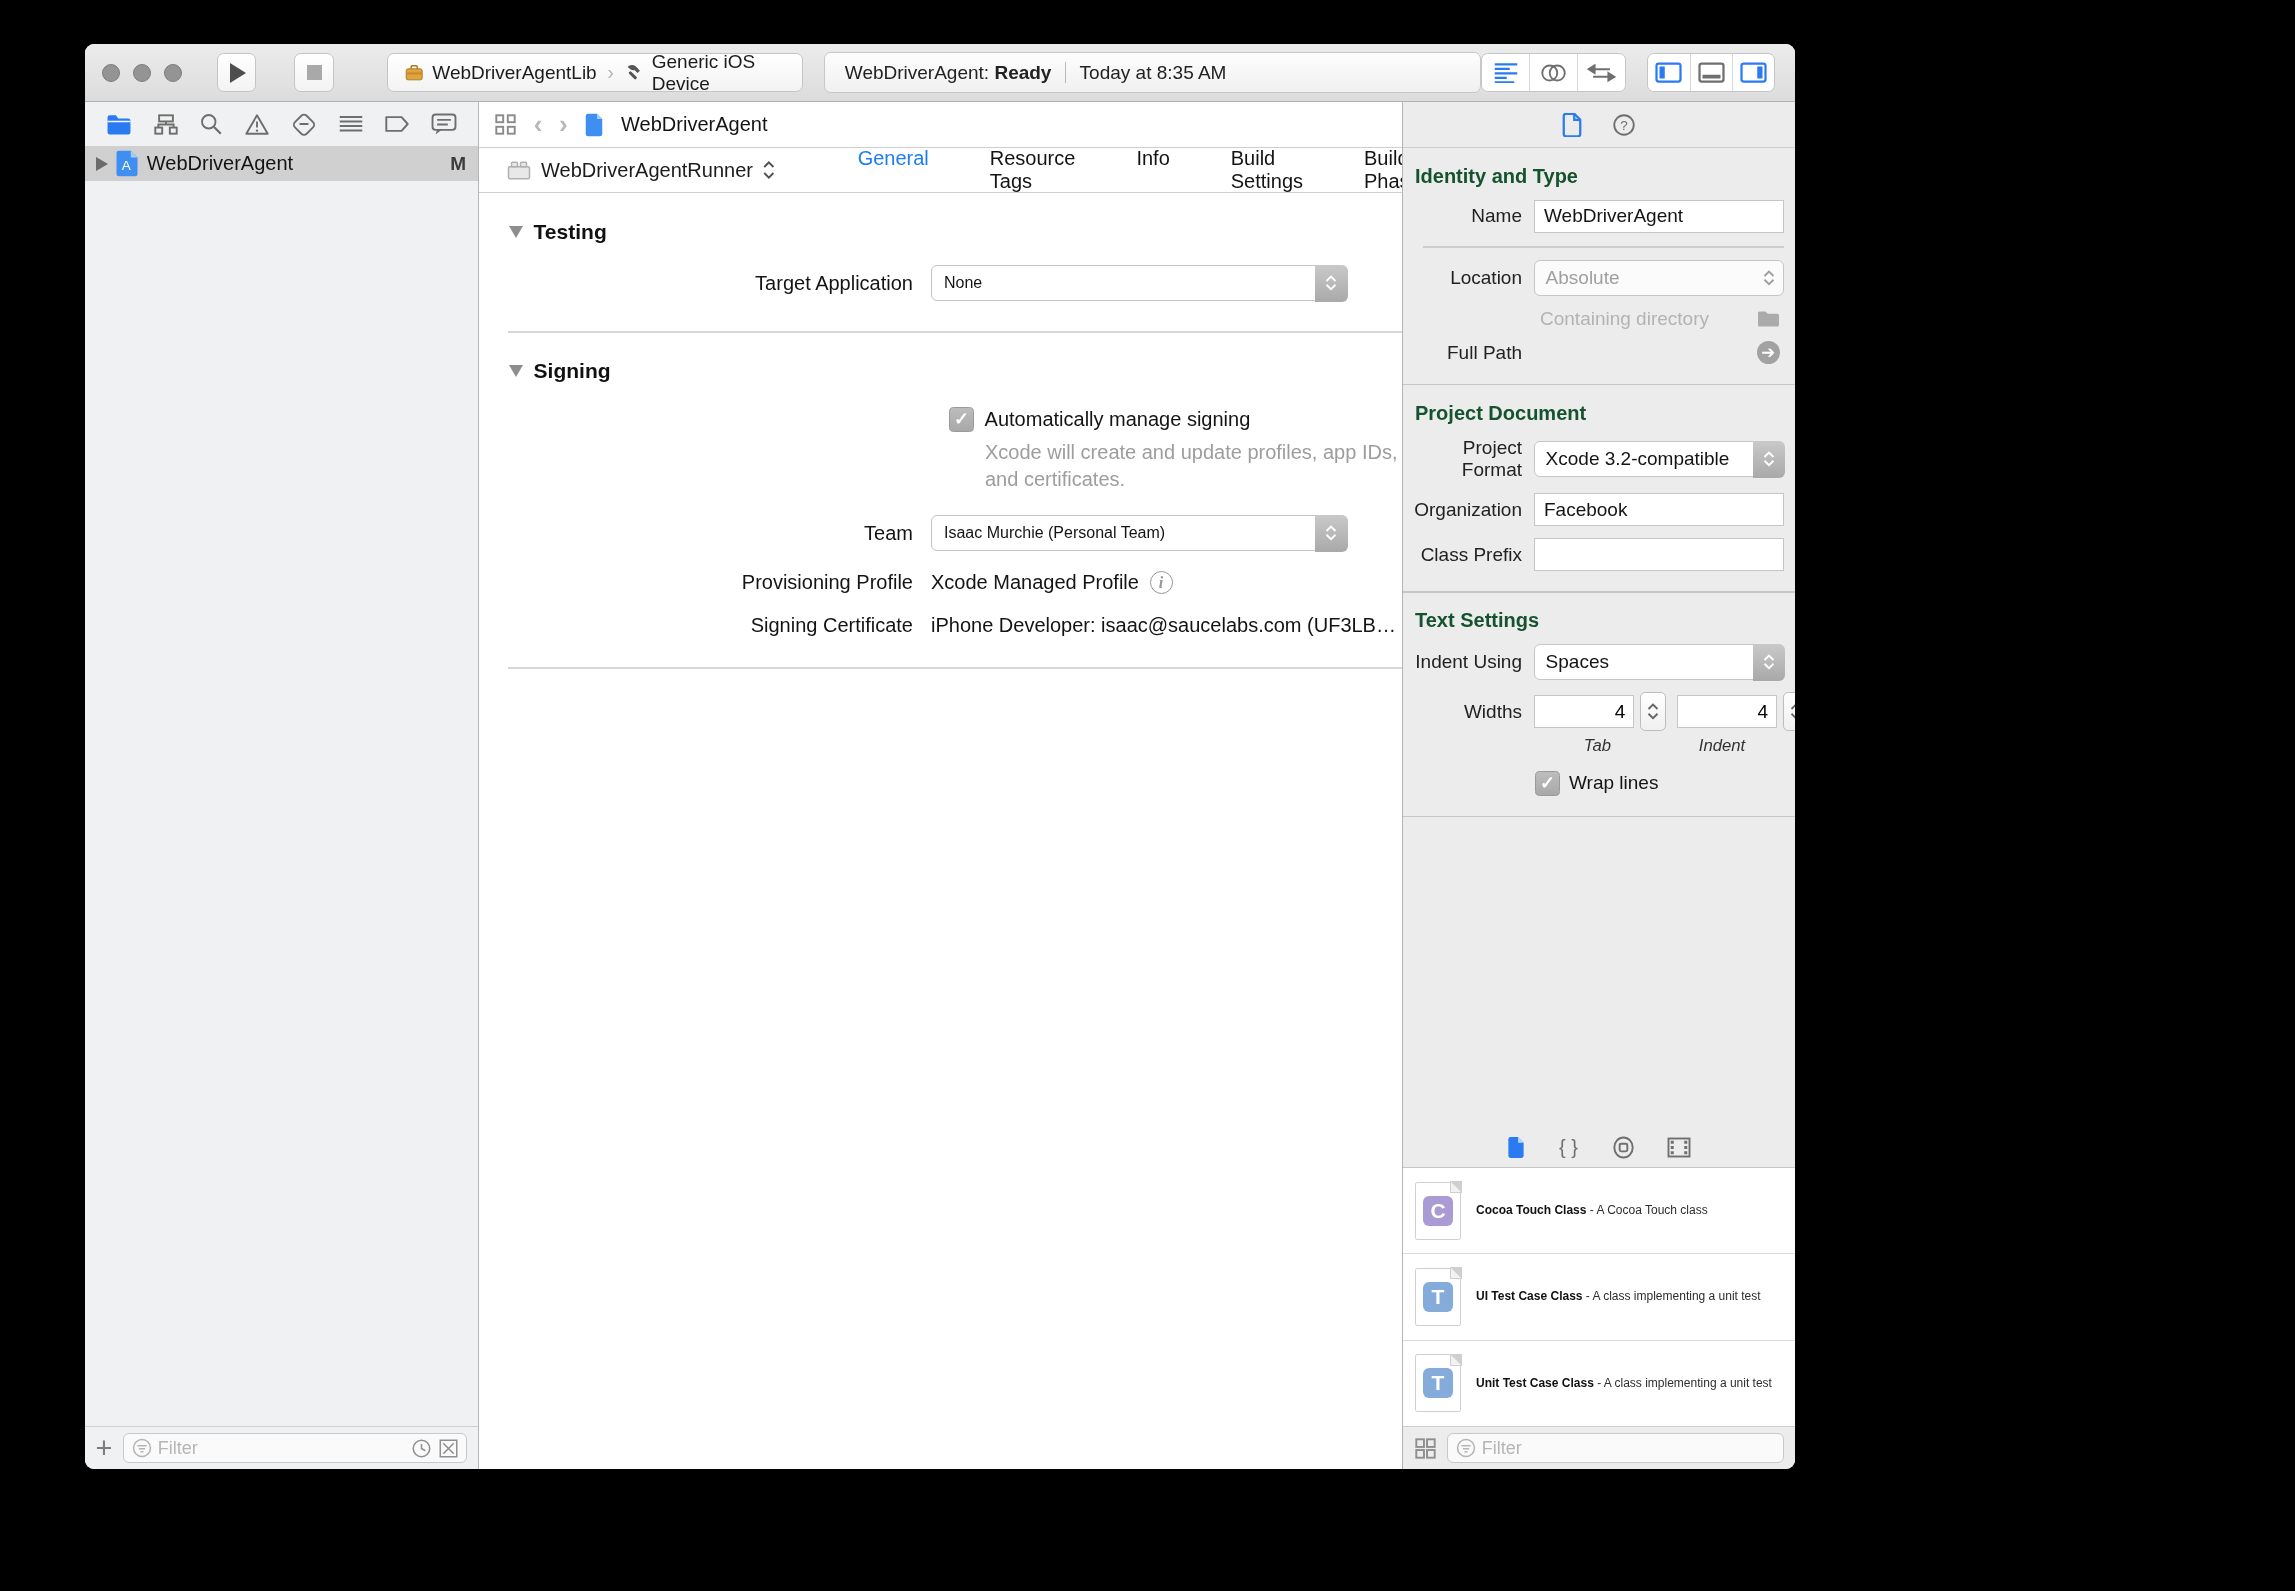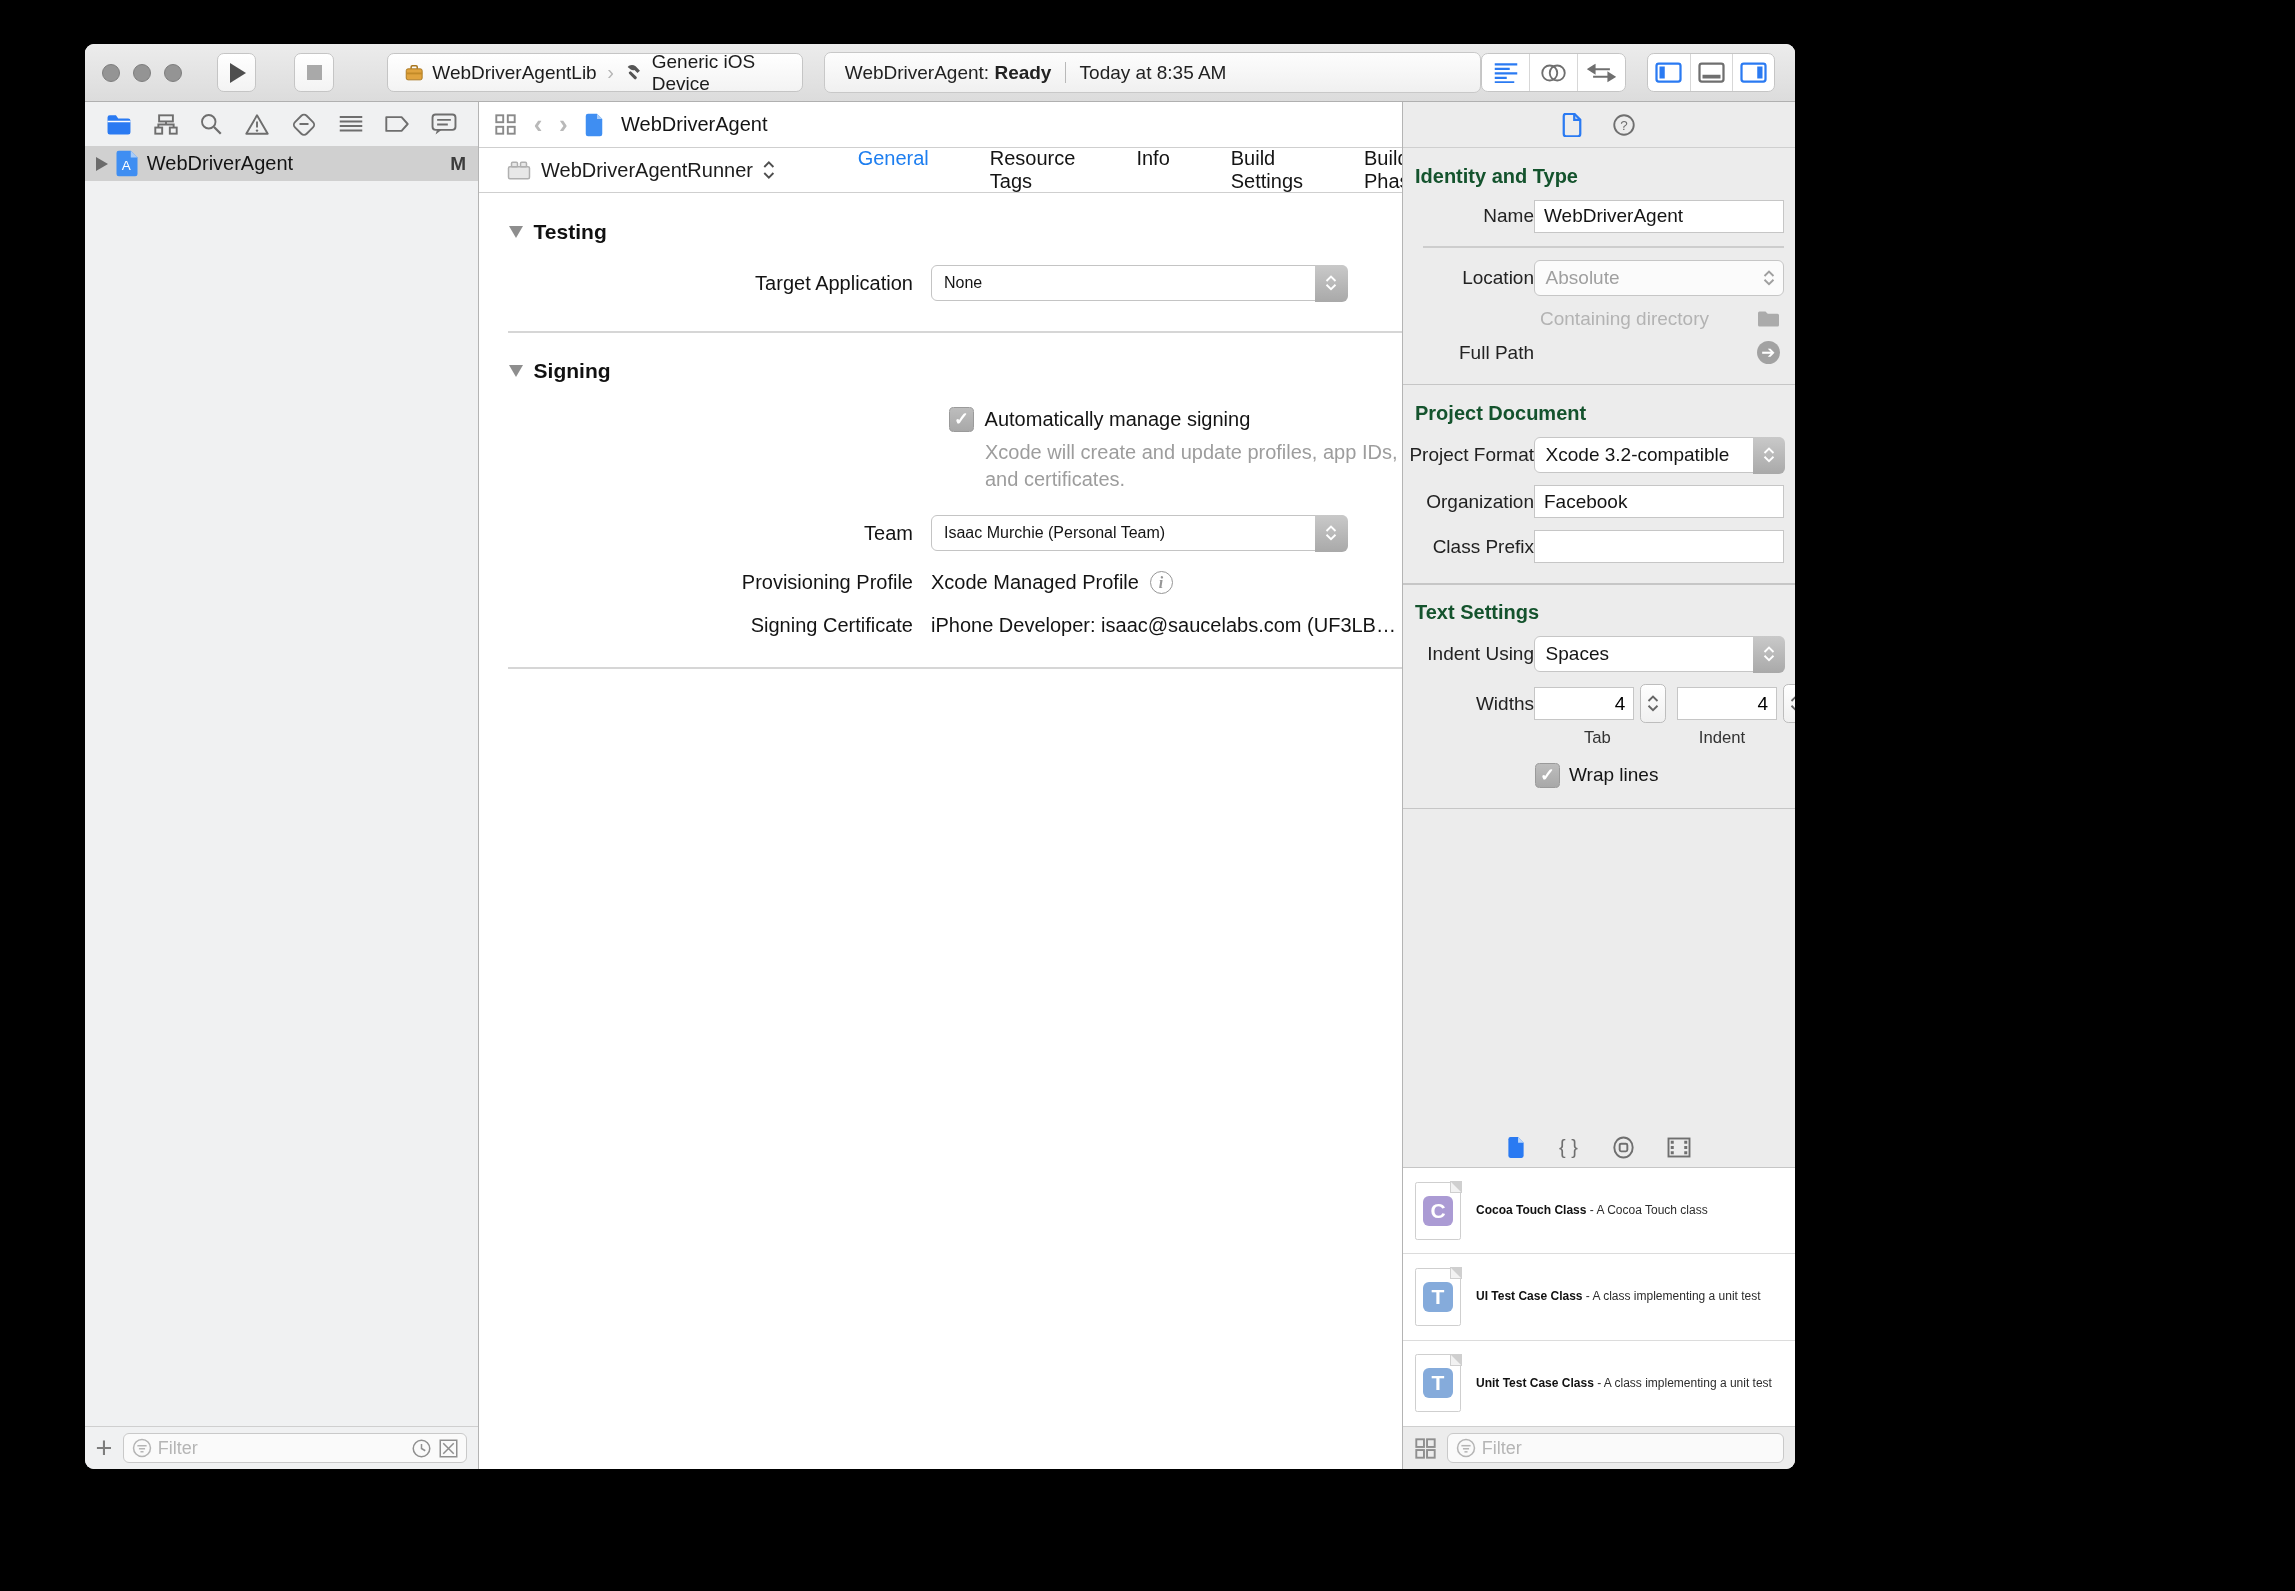--- a/index.html
+++ b/index.html
@@ -80,21 +80,21 @@
   .checkrow span.lbl { font-size:20px; color:#141414; margin-left:10.6px; }
   .desc { margin:7.6px 0 0 506px; font-size:20px; color:#9d9d9d; line-height:1.33; width:425px; }
   .static-val { font-size:20px; color:#141414; display:flex; align-items:center; gap:10.6px; }
   .info-i { width:23px; height:23px; border:1.5px solid #969696; border-radius:50%; color:#969696; font-size:16px;
             display:flex; align-items:center; justify-content:center; font-family:"Liberation Serif",serif; font-style:italic; font-weight:bold;}
 
   
   .insp-tabbar { height:46px; flex:0 0 46px; border-bottom:0.8px solid #cfcfcf; display:flex; align-items:center; justify-content:center; gap:30px; }
   .iheading { font-size:20px; font-weight:bold; color:#14532d; margin:16.7px 12px 0 12px; }
   .irow { display:flex; align-items:center; margin:12px 10.6px 0 0; }
-  .ilabel { flex:0 0 131px; text-align:right; font-size:19px; color:#222; }
+  .ilabel { flex:0 0 131px; text-align:right; padding-right:12px; font-size:19px; color:#222; }
   .ifield { flex:1; min-width:0; }
   .itext { height:33px; background:#fff; border:1.5px solid #c6c6c6; display:flex; align-items:center; padding:0 9px; font-size:19px; color:#141414; }
   .itext input { border:none; outline:none; width:100%; font-size:19px; font-family:"Liberation Sans",sans-serif; color:#141414; background:transparent;}
   .ipopup { height:36px; background:#fff; border:1.5px solid #c6c6c6; border-radius:6px; display:flex; align-items:center;
             padding-left:10.6px; font-size:19px; color:#141414; position:relative; }
   .ipopup.disabled { color:#9f9f9f; background:#fbfbfb; }
   .ipopup .cap { position:absolute; right:-1.5px; top:-1.5px; bottom:-1.5px; width:32px; border-radius:0 6px 6px 0;
                  background:linear-gradient(#c9c9c9,#a9a9a9); display:flex; flex-direction:column; align-items:center; justify-content:center; gap:2.3px;}
   .ipopup .cap.plain { background:transparent; }
   .minidivider { height:1.5px; background:#cdcdcd; margin:13.7px 10.6px 0 20px; }
@@ -102,21 +102,21 @@
   .graytext { color:#b3b3b3; font-size:19px; }
   .fullpath { font-size:19px; color:#141414; line-height:1.3; word-break:break-all; width:232px; }
   .goarrow { width:23px; height:23px; border-radius:50%; background:#a2a2a2; color:#fff; font-size:16.7px;
              display:flex; align-items:center; justify-content:center; }
   .numfield { width:100px; height:33px; background:#fff; border:1.5px solid #c6c6c6; display:flex; align-items:center;
               justify-content:flex-end; padding-right:7.6px; font-size:19px; color:#141414; }
   .numfield input { border:none; outline:none; width:100%; text-align:right; font-size:19px; font-family:"Liberation Sans",sans-serif; background:transparent;}
   .stepper { width:26px; height:39px; background:linear-gradient(#fff,#f0f0f0); border:0.8px solid #bdbdbd; border-radius:5.3px;
              display:flex; flex-direction:column; align-items:center; justify-content:center; gap:3px; }
   .wcaps { display:flex; margin:4.6px 10.6px 0 132px; }
-  .wcaps div { width:132px; text-align:center; font-size:16.7px; color:#333; }
+  .wcaps div { width:132px; text-align:center; font-size:16.7px; color:#333;font-style:italic; }
   .wrapline { display:flex; align-items:center; margin:15px 10.6px 0 132px; gap:9px; }
   .wrapline span { font-size:19px; color:#141414; }
   .ispacer { flex:1; }
 
   .lib-tabbar { height:39px; flex:0 0 39px; display:flex; align-items:center; justify-content:center; gap:32px; }
   .lib-list { background:#fff; border-top:0.8px solid #c6c6c6; }
   .lib-item { display:flex; padding:13.7px 10.6px 13.7px 12px; gap:15px; align-items:center; }
   .lib-item + .lib-item { border-top:0.8px solid #dcdcdc; }
   .pageicon { width:46px; height:58px; background:#fff; border:1.5px solid #cfcfcf; border-radius:2.3px; position:relative;
               display:flex; align-items:center; justify-content:center; flex:0 0 46px;}

